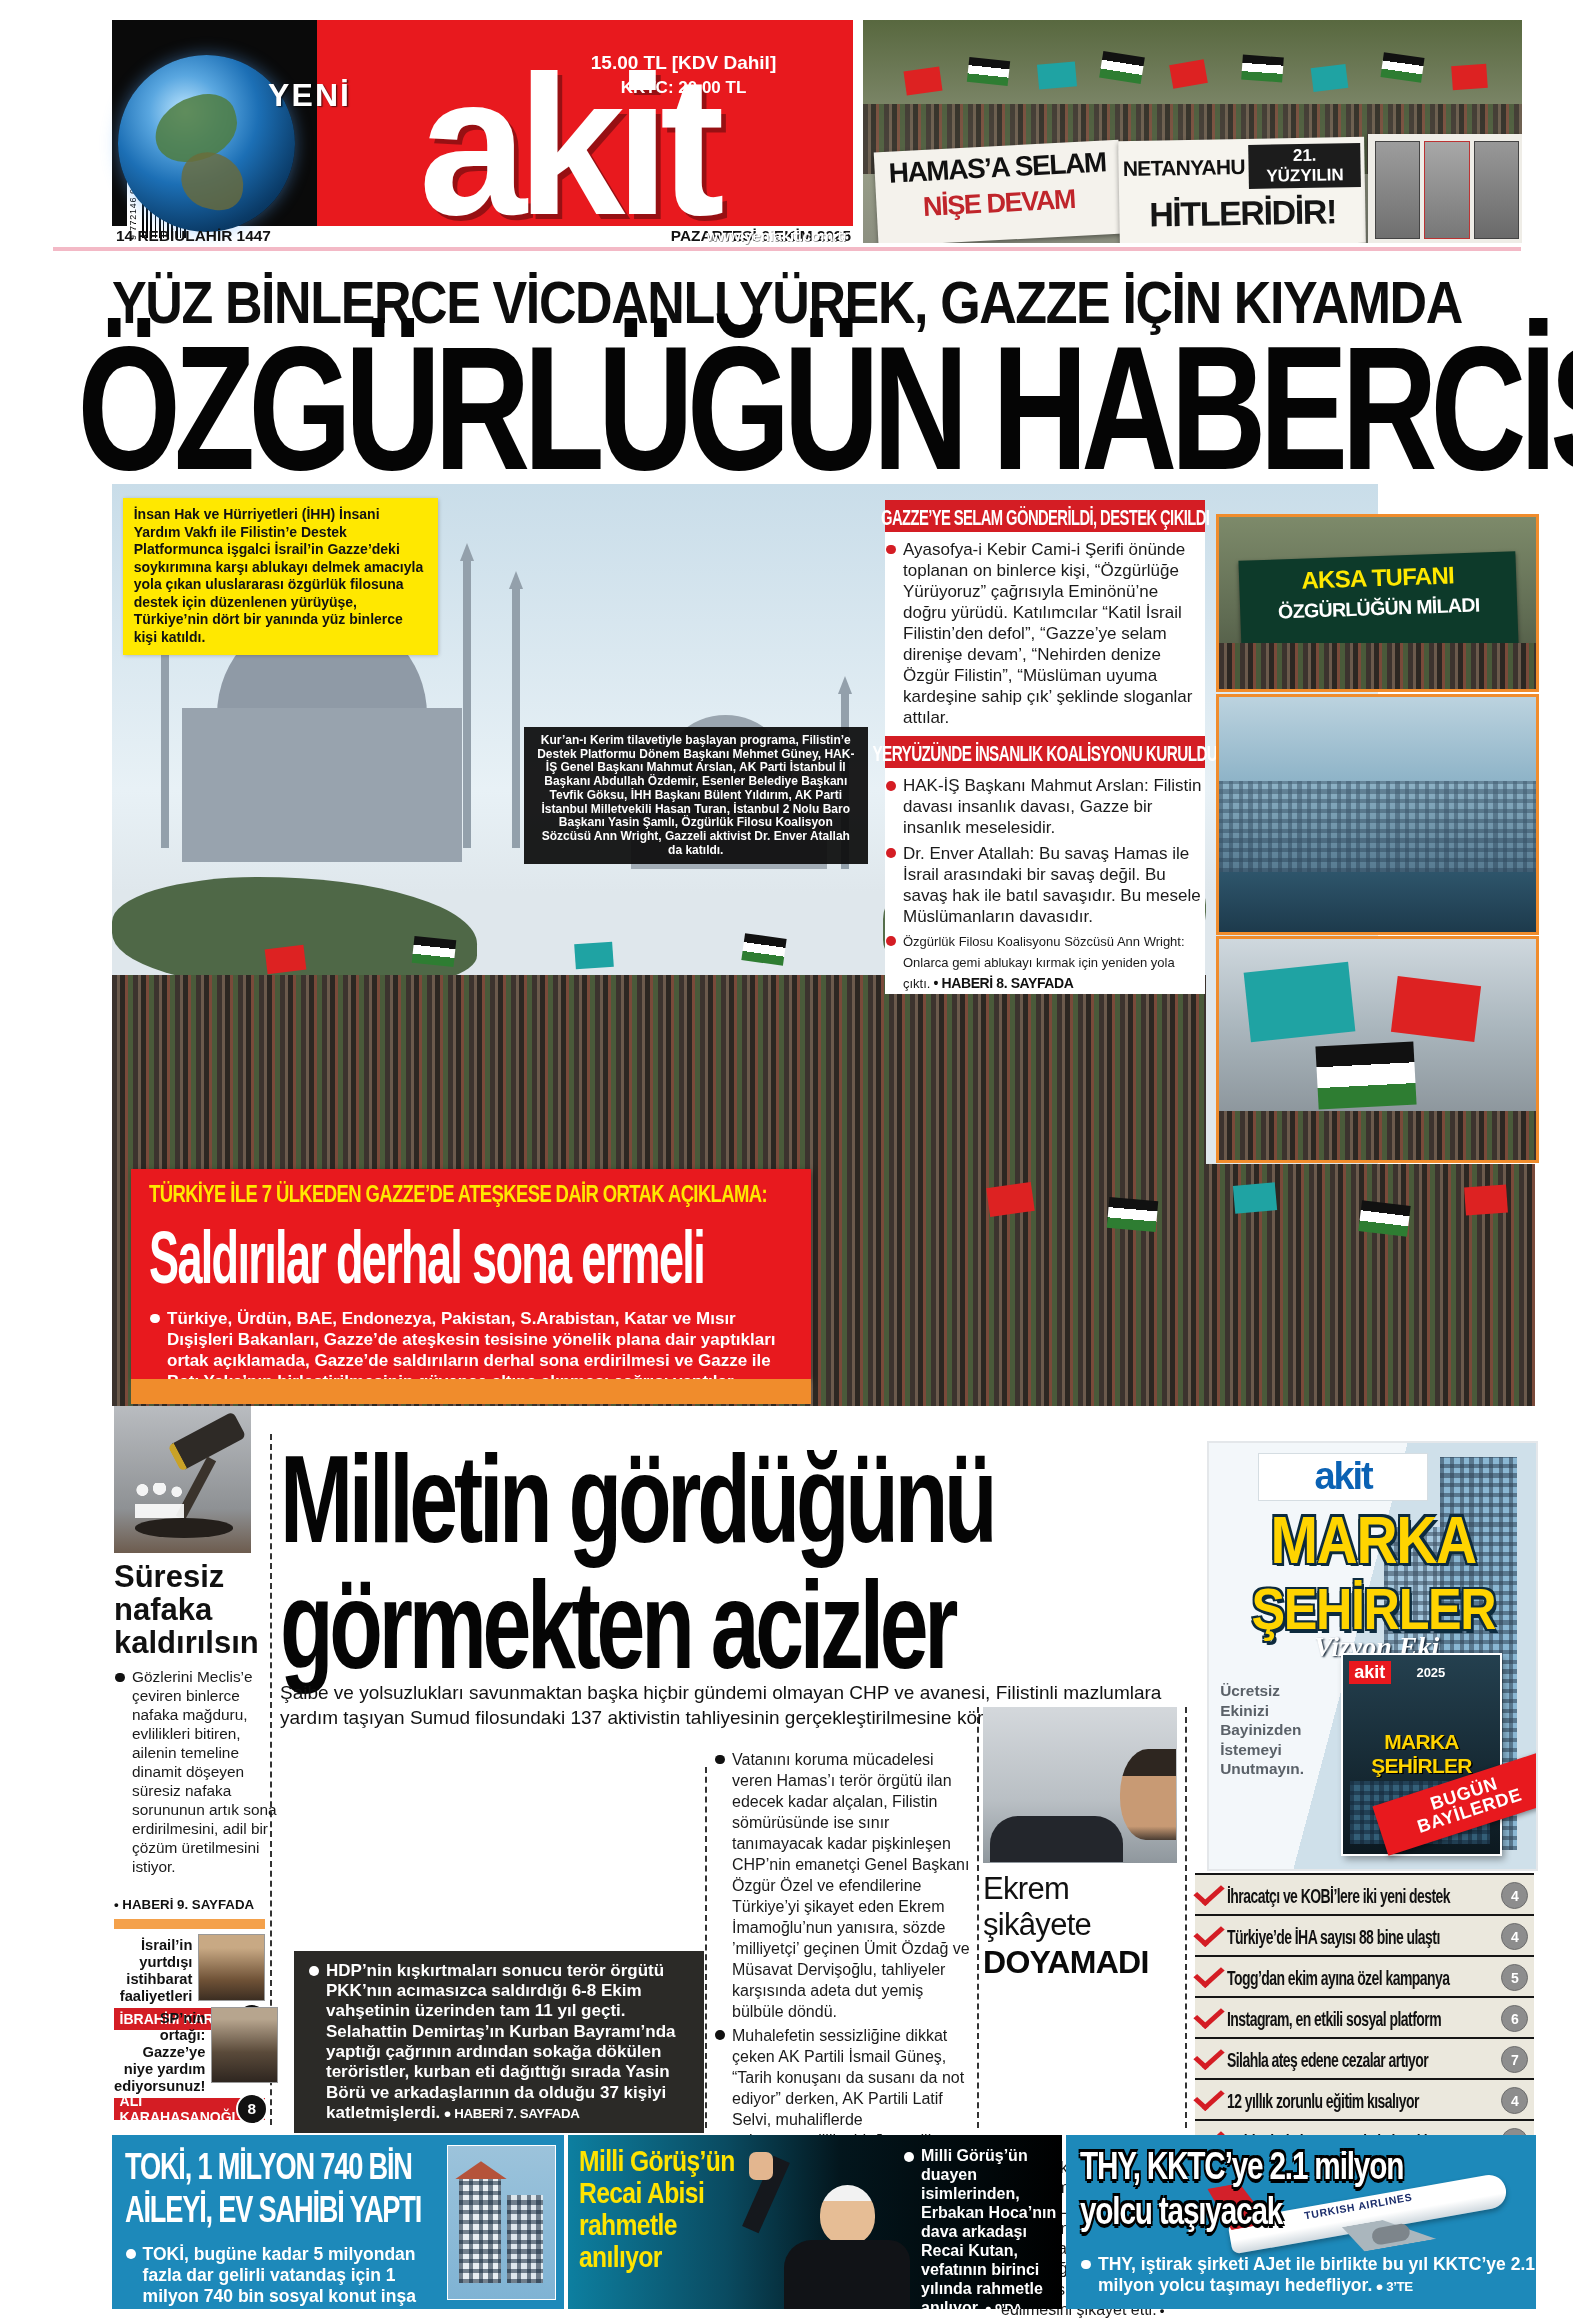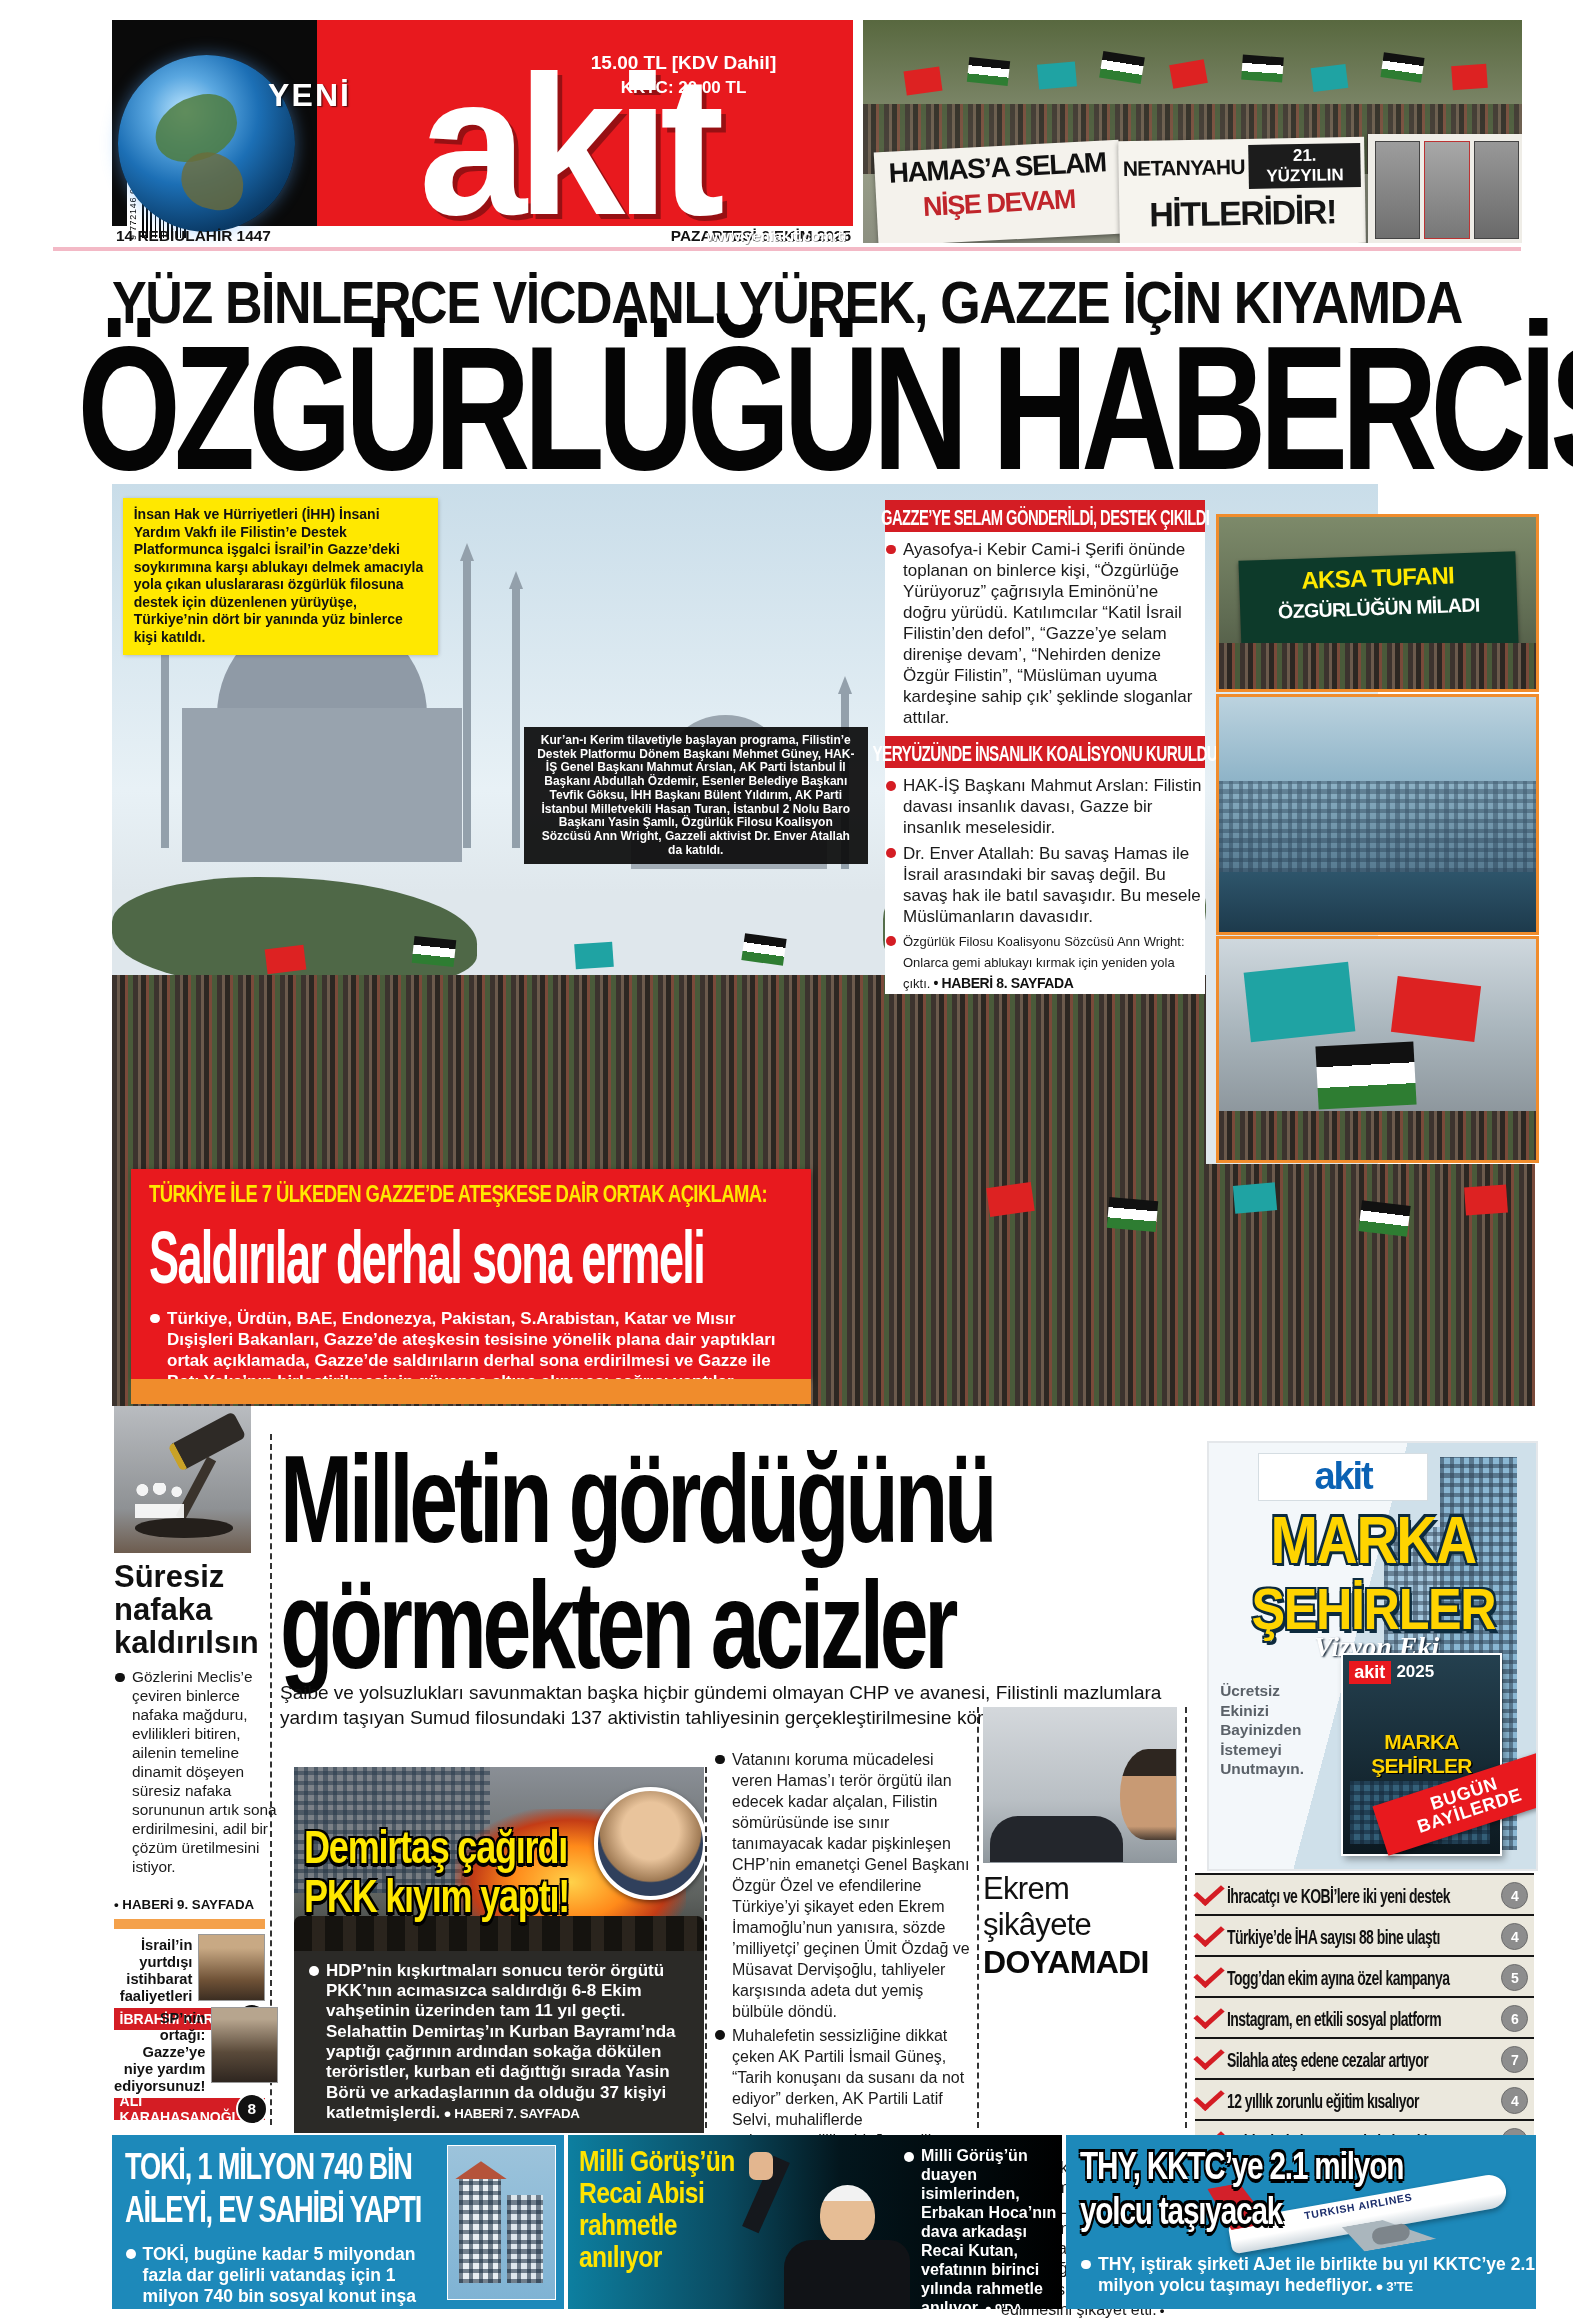--- a/index.html
+++ b/index.html
@@ -277,33 +277,20 @@
   <div class="abs" style="left:280px;top:1429px;">
     <span class="sq" style="font-size:102px;font-weight:900;letter-spacing:-4.9px;transform:scale(.86,1.22);color:#050505;">Milletin gördüğünü</span>
   </div>
   <div class="abs" style="left:280px;top:1555px;">
     <span class="sq" style="font-size:102px;font-weight:900;letter-spacing:-4.9px;transform:scale(.86,1.22);color:#050505;">görmekten acizler</span>
   </div>
   <div class="abs" style="left:280px;top:1681px;width:890px;">
     <span style="font-size:19px;line-height:24.5px;color:#111;">Şaibe ve yolsuzlukları savunmaktan başka hiçbir gündemi olmayan CHP ve avanesi, Filistinli mazlumlara yardım taşıyan Sumud filosundaki 137 aktivistin tahliyesinin gerçekleştirilmesine kör kaldı.</span>
   </div>
 
-  <div class="photo" style="left:294px;top:1767px;width:410px;height:184px;background:linear-gradient(180deg,#8a8f96 0%,#5e625f 70%,#3c3f3c 100%);">
-    <div class="abs winds" style="left:0;top:0;width:196px;height:126px;background-color:#7c8289;opacity:.8;"></div>
-    <div class="abs" style="left:161px;top:42px;width:231px;height:133px;background:radial-gradient(ellipse at 50% 55%,#ffd24a 0%,#ff8a1a 35%,#c33c16 60%,transparent 75%);"></div>
-    <div class="abs" style="left:0;top:149px;width:410px;height:35px;background:repeating-linear-gradient(90deg,#15130f 0 18px,#2a241d 18px 31px);border-radius:7px 7px 0 0;"></div>
-    <div class="abs" style="left:9.8px;top:55px;">
-      <span class="sq" style="font-size:41px;font-weight:900;letter-spacing:-1.4px;transform:scale(.88,1.12);color:#ffe800;text-shadow:-2.1px -2.1px 0 #000,2.1px -2.1px 0 #000,-2.1px 2.1px 0 #000,2.1px 2.1px 0 #000,0 3.5px 0 #000;">Demirtaş çağırdı</span>
-    </div>
-    <div class="abs" style="left:9.8px;top:104px;">
-      <span class="sq" style="font-size:41px;font-weight:900;letter-spacing:-1.4px;transform:scale(.88,1.12);color:#ffe800;text-shadow:-2.1px -2.1px 0 #000,2.1px -2.1px 0 #000,-2.1px 2.1px 0 #000,2.1px 2.1px 0 #000,0 3.5px 0 #000;">PKK kıyım yaptı!</span>
-    </div>
-    <div class="abs" style="left:300px;top:19.6px;width:105px;height:105px;border-radius:50%;border:4.2px solid #fff;
-         background:radial-gradient(circle at 50% 38%,#e9c49c 34%,#9f7a54 60%,#30405c 62%);box-shadow:0 2.1px 5.6px rgba(0,0,0,.5);"></div>
-  </div>
   <div class="abs" style="left:294px;top:1951px;width:410px;background:#2b2a27;padding:9.8px 14px;box-sizing:border-box;">
     <div class="bi dot-wht">
       <span style="color:#fff;font-weight:700;font-size:17px;line-height:20.3px;">HDP’nin kışkırtmaları sonucu terör örgütü PKK’nın acımasızca saldırdığı 6-8 Ekim vahşetinin üzerinden tam 11 yıl geçti. Selahattin Demirtaş’ın Kurban Bayramı’nda yaptığı çağrının ardından sokağa dökülen teröristler, kurban eti dağıttığı sırada Yasin Börü ve arkadaşlarının da olduğu 37 kişiyi katletmişlerdi.</span>
       <span class="pref" style="color:#fff;font-size:13.3px;">● HABERİ 7. SAYFADA</span>
     </div>
   </div>
 
   <div class="abs" style="left:714px;top:1749px;width:258px;">
     <div class="bi dot-blk">
       <span style="font-size:16px;line-height:21px;color:#1a1a1a;">Vatanını koruma mücadelesi veren Hamas’ı terör örgütü ilan edecek kadar alçalan, Filistin sömürüsünde ise sınır tanımayacak kadar pişkinleşen CHP’nin emanetçi Genel Başkanı Özgür Özel ve efendilerine Türkiye’yi şikayet eden Ekrem İmamoğlu’nun yanısıra, sözde ’milliyetçi’ geçinen Ümit Özdağ ve Müsavat Dervişoğlu, tahliyeler karşısında adeta dut yemiş bülbüle döndü.</span>
@@ -341,21 +328,21 @@
     <div class="abs" style="left:105px;top:188px;">
       <span style="font-family:'Liberation Serif',serif;font-style:italic;font-weight:700;font-size:28px;color:#fff;text-shadow:1.4px 1.4px 2.1px #123;">Vizyon Eki</span>
     </div>
     <div class="abs" style="left:11.2px;top:238px;width:112px;font-weight:700;font-size:15.4px;line-height:19.6px;color:#5a6168;">
       <span>Ücretsiz Ekinizi Bayinizden İstemeyi Unutmayın.</span>
     </div>
 
     <div class="abs" style="left:132px;top:210px;width:161px;height:203px;background:linear-gradient(180deg,#24404f,#0c1920);border:2.8px solid #fff;box-shadow:2.8px 4.2px 7px rgba(0,0,0,.35);padding:5.6px;box-sizing:border-box;">
       <div style="display:flex;gap:5.6px;align-items:center;">
         <span style="background:#e8191e;color:#fff;font-weight:900;font-size:18px;padding:1.4px 5.6px;">akit</span>
-        <span style="color:#fff;font-weight:700;font-size:17px;">2025</span>
+        <span style="color:#fff;font-weight:700;font-size:13px;margin-left:20px;">2025</span>
       </div>
       <div style="margin-top:46px;text-align:center;">
         <span style="color:#ffd400;font-weight:900;font-size:21px;letter-spacing:-0.7px;text-shadow:1.4px 1.4px 0 #000;">MARKA ŞEHİRLER</span>
       </div>
       <div class="abs winds" style="left:7px;top:126px;width:140px;height:63px;background-color:#3d6f8c;opacity:.8;"></div>
     </div>
 
     <div class="abs" style="left:167px;top:334px;width:182px;height:52px;background:#e8191e;transform:rotate(-18deg);box-shadow:0 2.1px 5.6px rgba(0,0,0,.4);display:flex;flex-direction:column;align-items:center;justify-content:center;">
       <span style="color:#fff;font-weight:900;font-size:18px;letter-spacing:0.7px;line-height:18px;">BUGÜN</span>
       <span style="color:#fff;font-weight:900;font-size:18px;letter-spacing:0.7px;line-height:19.6px;">BAYİLERDE</span>

